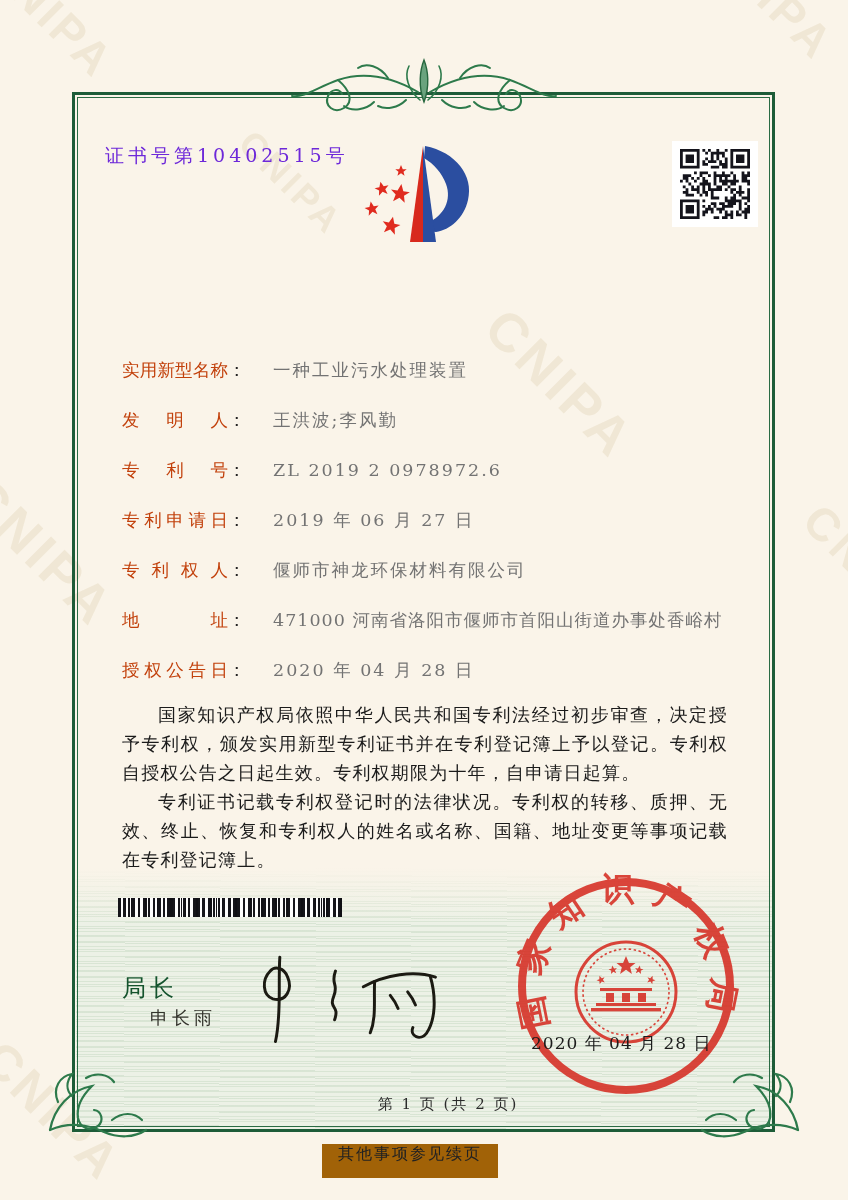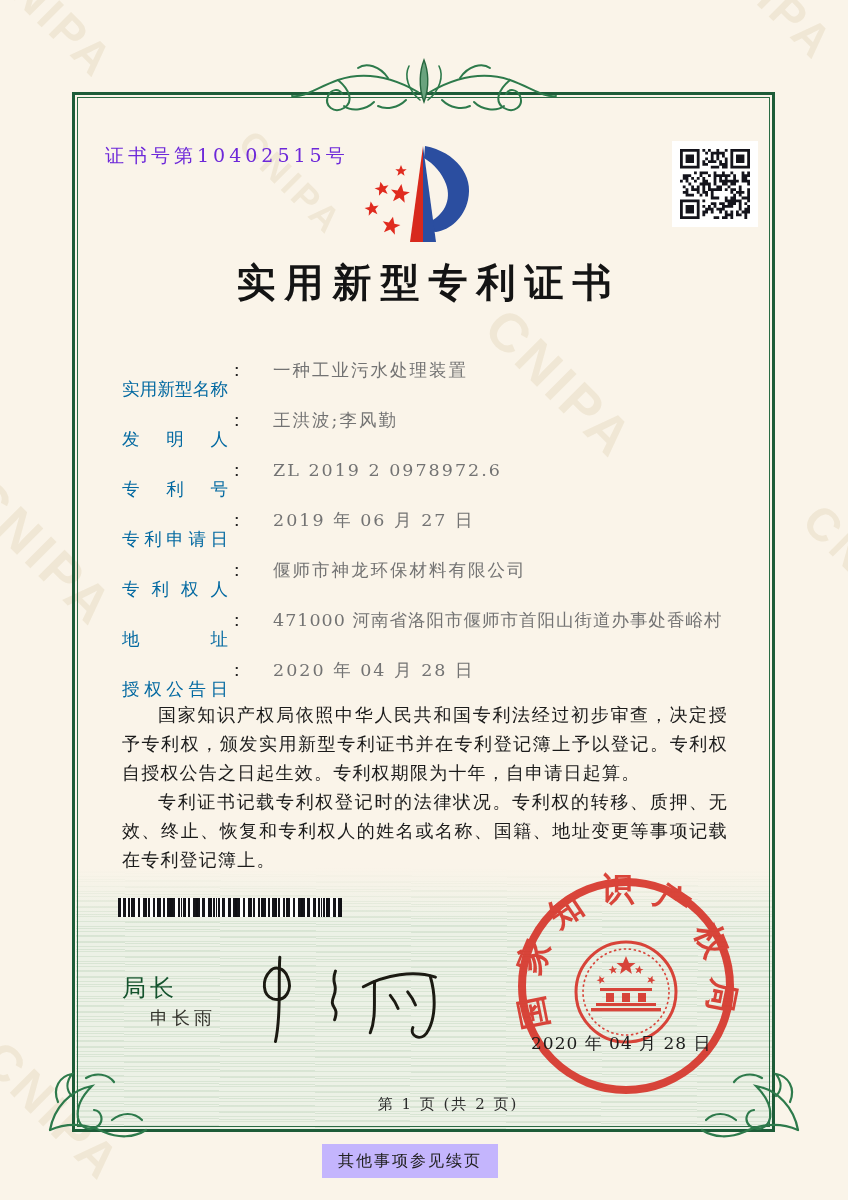--- a/index.html
+++ b/index.html
@@ -56,21 +56,21 @@
   .title{
     position:absolute;z-index:5;left:0;top:256px;width:100%;
     text-align:center;font-size:39px;font-weight:700;letter-spacing:9px;
     color:#141414;white-space:nowrap;text-indent:9px;
   }
   
   .fields{position:absolute;z-index:5;left:122px;top:358px;width:620px;}
   .frow{height:50px;position:relative;font-size:17.5px;white-space:nowrap;}
   .flabel{
     display:inline-block;width:106px;text-align:justify;text-align-last:justify;
-    vertical-align:top;color:#0369a1;margin-top:19px;
+    vertical-align:top;color:#c2410c;
   }
   .fcolon{display:inline-block;}
   .fvalue{display:inline-block;margin-left:22px;letter-spacing:2px;color:#737373;}
   .fvalue.tight{letter-spacing:1px;}
   .fgroup2{position:absolute;left:330px;top:0;}
   .fgroup2 .flabel2{letter-spacing:2px;}
   
   .bodytxt{
     position:absolute;z-index:5;left:122px;top:700px;width:606px;
     font-size:18px;line-height:29px;letter-spacing:1.2px;
@@ -96,21 +96,21 @@
     position:absolute;z-index:8;left:531px;top:1032px;
     font-size:17px;letter-spacing:1px;color:#1c1c1c;white-space:nowrap;
   }
   
   .page-no{
     position:absolute;z-index:5;left:0;top:1095px;width:820px;
     text-align:center;font-size:15px;letter-spacing:2px;color:#2b2b2b;padding-left:38px;
   }
   .footer-box{
     position:absolute;z-index:5;left:322px;top:1144px;width:176px;height:34px;
-    background:#c4b5fd;display:flex;align-items:center;justify-content:center;
+    background:#a16207;display:flex;justify-content:center;
   }
   .footer-note{font-size:16px;letter-spacing:2px;color:#222;white-space:nowrap;}
 </style>
 </head>
 <body>
 
 <div class="page">
 
   <svg width="0" height="0" style="position:absolute" aria-hidden="true">
     <defs>
@@ -187,21 +187,20 @@
     <use href="#st" transform="translate(35,84) scale(9.5) rotate(12)" fill="#e02b1f"></use>
   </svg>
 
   <div class="qr-box">
     <svg id="qrsvg" width="70" height="70" viewBox="0 0 25 25">
       <rect x="0" y="0" width="25" height="25" fill="#ffffff"></rect>
       <path id="qrpath" d="M8 0h1v1h-1zM10 0h1v1h-1zM13 0h1v1h-1zM16 0h1v1h-1zM9 1h1v1h-1zM11 1h1v1h-1zM12 1h1v1h-1zM13 1h1v1h-1zM14 1h1v1h-1zM15 1h1v1h-1zM11 2h1v1h-1zM13 2h1v1h-1zM15 2h1v1h-1zM9 3h1v1h-1zM11 3h1v1h-1zM13 3h1v1h-1zM16 3h1v1h-1zM8 4h1v1h-1zM10 4h1v1h-1zM11 4h1v1h-1zM12 4h1v1h-1zM14 4h1v1h-1zM16 4h1v1h-1zM8 5h1v1h-1zM9 5h1v1h-1zM14 5h1v1h-1zM15 5h1v1h-1zM16 5h1v1h-1zM11 6h1v1h-1zM12 6h1v1h-1zM13 6h1v1h-1zM15 6h1v1h-1zM16 6h1v1h-1zM5 8h1v1h-1zM7 8h1v1h-1zM8 8h1v1h-1zM9 8h1v1h-1zM12 8h1v1h-1zM15 8h1v1h-1zM18 8h1v1h-1zM22 8h1v1h-1zM24 8h1v1h-1zM1 9h1v1h-1zM2 9h1v1h-1zM3 9h1v1h-1zM7 9h1v1h-1zM10 9h1v1h-1zM12 9h1v1h-1zM13 9h1v1h-1zM14 9h1v1h-1zM15 9h1v1h-1zM16 9h1v1h-1zM17 9h1v1h-1zM19 9h1v1h-1zM22 9h1v1h-1zM23 9h1v1h-1zM24 9h1v1h-1zM1 10h1v1h-1zM2 10h1v1h-1zM4 10h1v1h-1zM6 10h1v1h-1zM8 10h1v1h-1zM12 10h1v1h-1zM14 10h1v1h-1zM16 10h1v1h-1zM19 10h1v1h-1zM22 10h1v1h-1zM23 10h1v1h-1zM0 11h1v1h-1zM2 11h1v1h-1zM5 11h1v1h-1zM8 11h1v1h-1zM9 11h1v1h-1zM12 11h1v1h-1zM14 11h1v1h-1zM15 11h1v1h-1zM16 11h1v1h-1zM17 11h1v1h-1zM18 11h1v1h-1zM19 11h1v1h-1zM20 11h1v1h-1zM22 11h1v1h-1zM23 11h1v1h-1zM24 11h1v1h-1zM3 12h1v1h-1zM7 12h1v1h-1zM8 12h1v1h-1zM9 12h1v1h-1zM10 12h1v1h-1zM12 12h1v1h-1zM15 12h1v1h-1zM16 12h1v1h-1zM18 12h1v1h-1zM19 12h1v1h-1zM24 12h1v1h-1zM1 13h1v1h-1zM4 13h1v1h-1zM6 13h1v1h-1zM8 13h1v1h-1zM10 13h1v1h-1zM13 13h1v1h-1zM14 13h1v1h-1zM17 13h1v1h-1zM21 13h1v1h-1zM2 14h1v1h-1zM4 14h1v1h-1zM5 14h1v1h-1zM6 14h1v1h-1zM8 14h1v1h-1zM10 14h1v1h-1zM11 14h1v1h-1zM12 14h1v1h-1zM13 14h1v1h-1zM14 14h1v1h-1zM16 14h1v1h-1zM18 14h1v1h-1zM19 14h1v1h-1zM21 14h1v1h-1zM24 14h1v1h-1zM1 15h1v1h-1zM2 15h1v1h-1zM6 15h1v1h-1zM8 15h1v1h-1zM9 15h1v1h-1zM11 15h1v1h-1zM18 15h1v1h-1zM20 15h1v1h-1zM21 15h1v1h-1zM22 15h1v1h-1zM24 15h1v1h-1zM2 16h1v1h-1zM3 16h1v1h-1zM4 16h1v1h-1zM7 16h1v1h-1zM9 16h1v1h-1zM11 16h1v1h-1zM19 16h1v1h-1zM21 16h1v1h-1zM24 16h1v1h-1zM11 17h1v1h-1zM12 17h1v1h-1zM13 17h1v1h-1zM16 17h1v1h-1zM18 17h1v1h-1zM19 17h1v1h-1zM22 17h1v1h-1zM23 17h1v1h-1zM24 17h1v1h-1zM8 18h1v1h-1zM16 18h1v1h-1zM17 18h1v1h-1zM18 18h1v1h-1zM19 18h1v1h-1zM20 18h1v1h-1zM21 18h1v1h-1zM24 18h1v1h-1zM11 19h1v1h-1zM12 19h1v1h-1zM14 19h1v1h-1zM15 19h1v1h-1zM17 19h1v1h-1zM18 19h1v1h-1zM19 19h1v1h-1zM21 19h1v1h-1zM23 19h1v1h-1zM8 20h1v1h-1zM10 20h1v1h-1zM12 20h1v1h-1zM15 20h1v1h-1zM16 20h1v1h-1zM17 20h1v1h-1zM18 20h1v1h-1zM21 20h1v1h-1zM24 20h1v1h-1zM9 21h1v1h-1zM10 21h1v1h-1zM11 21h1v1h-1zM13 21h1v1h-1zM14 21h1v1h-1zM15 21h1v1h-1zM21 21h1v1h-1zM23 21h1v1h-1zM24 21h1v1h-1zM8 22h1v1h-1zM9 22h1v1h-1zM11 22h1v1h-1zM14 22h1v1h-1zM16 22h1v1h-1zM18 22h1v1h-1zM20 22h1v1h-1zM22 22h1v1h-1zM23 22h1v1h-1zM24 22h1v1h-1zM8 23h1v1h-1zM16 23h1v1h-1zM17 23h1v1h-1zM18 23h1v1h-1zM20 23h1v1h-1zM21 23h1v1h-1zM23 23h1v1h-1zM12 24h1v1h-1zM13 24h1v1h-1zM15 24h1v1h-1zM16 24h1v1h-1zM18 24h1v1h-1zM23 24h1v1h-1zM0 0h7v7h-7z M1 1h5v5h-5z M2 2h3v3h-3zM18 0h7v7h-7z M19 1h5v5h-5z M20 2h3v3h-3zM0 18h7v7h-7z M1 19h5v5h-5z M2 20h3v3h-3z" fill="#14141c" fill-rule="evenodd"></path>
     </svg>
   </div>
 
-  <div class="title">实用新型专利证书</div>
 
   <div class="fields">
     <div class="frow">
       <span class="flabel">实用新型名称</span><span class="fcolon">：</span>
       <span class="fvalue">一种工业污水处理装置</span>
     </div>
     <div class="frow">
       <span class="flabel">发明人</span><span class="fcolon">：</span>
       <span class="fvalue">王洪波;李风勤</span>
     </div>

